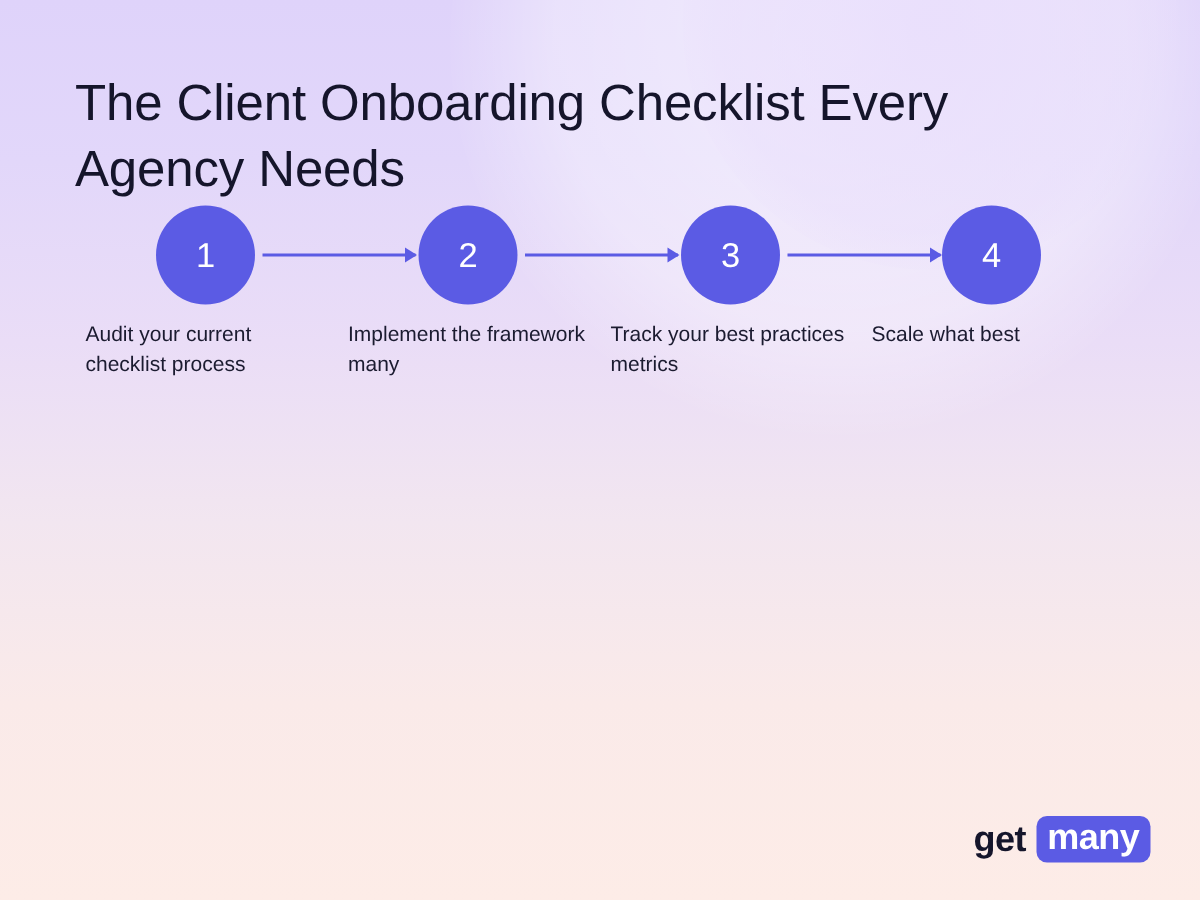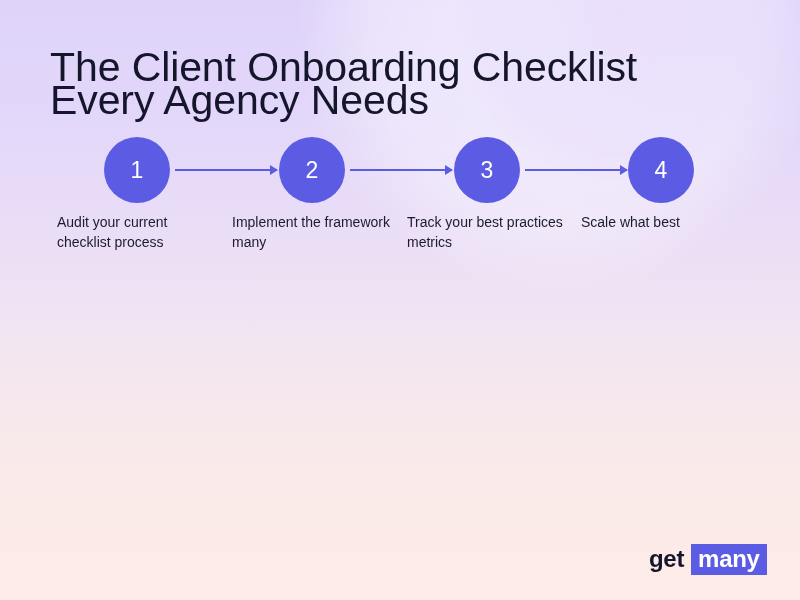--- a/index.html
+++ b/index.html
@@ -55,22 +55,22 @@
                 rgba(233,222,252,0.45) 60%,
                 rgba(233,222,252,0.0) 75%);
     pointer-events: none;
   }
 
   #title {
     position: absolute;
     left: 50px;
     top: 24px;
     width: 650px;
-    font-size: 41px;
-    line-height: 33px;
+    font-size: 34px;
+    line-height: 44px;
     color: #15152B;
     font-weight: normal;
     letter-spacing: -0.1px;
     white-space: pre-line;
   }
 
   #flow {
     position: absolute;
     left: 0;
     top: 130px;
@@ -126,37 +126,39 @@
     border-left: 8px solid #5B5BE4;
     border-top: 5px solid transparent;
     border-bottom: 5px solid transparent;
   }
 
   #logo {
     position: absolute;
     left: 649px;
     top: 544px;
     display: flex;
+    align-items: center;
   }
   #logo-get {
     font-size: 24px;
     line-height: 30px;
     color: #15152B;
     font-weight: bold;
     letter-spacing: -0.3px;
   }
   #logo-many {
     margin-left: 7px;
     padding: 2px 7px 3px 7px;
     background: #5B5BE4;
     color: #FFFFFF;
     font-size: 24px;
     line-height: 26px;
     font-weight: bold;
     letter-spacing: -0.3px;
+    border-radius: 7px;
   }
 </style>
 </head>
 <body>
 
 <div id="slide">
 
   <div id="bg-glow"></div>
   <div id="bg-glow2"></div>
 

